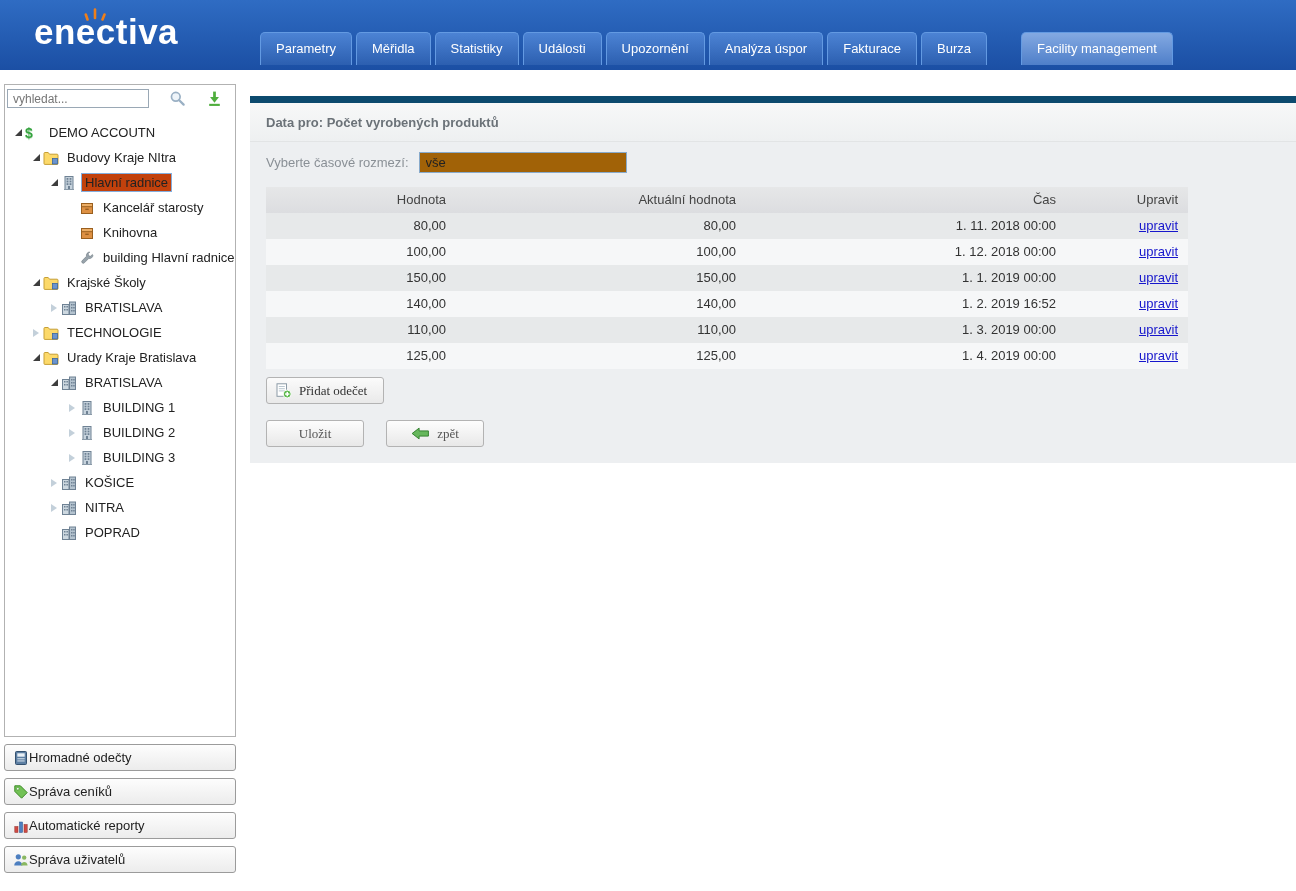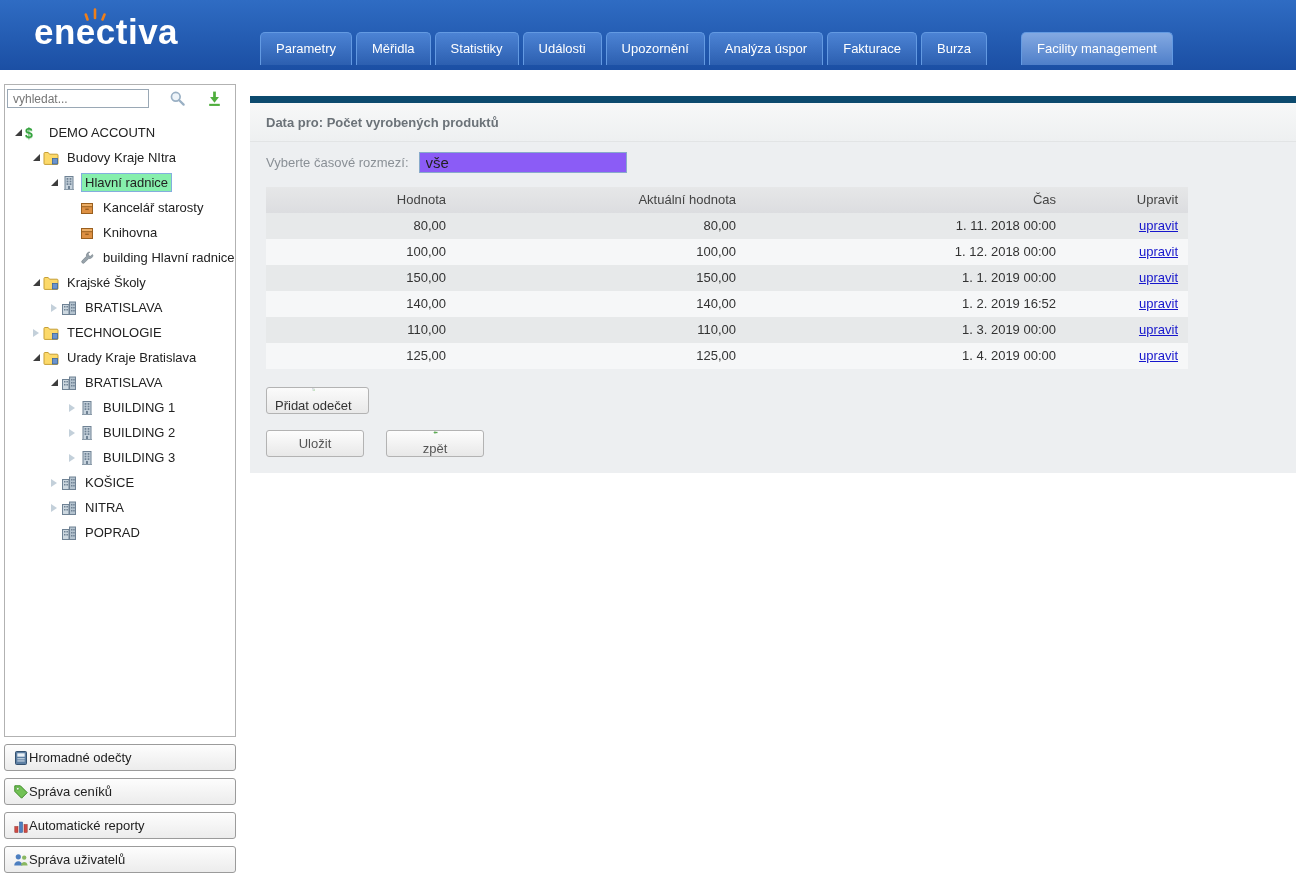--- a/index.html
+++ b/index.html
@@ -31,51 +31,51 @@
   .lvl0 { padding-left:6px; } .lvl1 { padding-left:24px; }
   .lvl2 { padding-left:42px; } .lvl3 { padding-left:60px; }
   .tw { width:14px; display:flex; justify-content:center; align-items:center; flex:0 0 auto; }
   .tri-exp { width:0; height:0; border-left:7px solid transparent; border-bottom:7px solid #3d3d3d; }
   .tri-col { width:0; height:0; border-top:4px solid transparent; border-bottom:4px solid transparent;
     border-left:6px solid #c3d0da; }
   .ic { width:20px; display:flex; align-items:center; flex:0 0 auto; }
   .ic16 { width:16px; height:16px; }
   .dollar { color:#33a23d; font-weight:bold; font-size:14px; text-shadow:0 1px 0 #cfe8cf; }
   .tl { padding:1px 3px; border:1px solid transparent; }
-  .tl.selected { background:#86efac; border:1px solid #84aede; }
+  .tl.selected { background:#c2410c; border:1px solid #84aede; }
   .side-btn { margin-top:7px; border:1px solid #9b9b9b; border-radius:3px; height:27px;
     background:linear-gradient(180deg,#fdfdfd,#ececec); display:flex; align-items:center;
     gap:0; padding-left:8px; font-size:13px; color:#222; cursor:pointer; }
 
   
   .content { margin-left:250px; padding-top:27px; }
   .ctabs { display:flex; gap:3px; margin-left:22px; position:relative; z-index:2; }
   .ctab { font-size:13px; padding:6px 17px; border-radius:4px 4px 0 0; cursor:pointer; }
   .ctab.dark { background:linear-gradient(180deg,#70757c,#565b61); color:#fff;
     border:1px solid #4a4e54; border-bottom:none; }
   .ctab.light { background:linear-gradient(180deg,#fafafa,#eef0f1); color:#333;
     border:1px solid #c8c8c8; border-bottom:none; }
   .panel { background:#edeff1; margin-top:-1px; padding-bottom:16px; min-height:356px;
     border-top:7px solid #0c4a6e; }
   .panel-head { padding:12px 16px 11px; font-size:13px; font-weight:bold; color:#6b7278;
     background:linear-gradient(180deg,#f7f8f8,#eef0f1); border-bottom:1px solid #e2e4e5; }
   .range-row { display:flex; align-items:center; gap:10px; padding:10px 16px 14px; }
   .range-label { font-size:13px; color:#8a9096; }
-  .range-input { width:208px; height:21px; border:1px solid #88aacb; font-size:15px;
-    padding:1px 6px; color:#222; background:#8b5cf6; outline:none; }
+  .range-input { width:208px; height:21px; border:1px solid #88aacb; font-size:13px;
+    padding:1px 6px; color:#222; background:#a16207; outline:none; }
   .data-table { margin-left:16px; width:922px; border-collapse:collapse; font-size:13px;
     color:#333; table-layout:fixed; }
   .data-table th { background:linear-gradient(180deg,#e6e7e8,#dcdde0); font-weight:normal;
     text-align:right; padding:5px 10px; color:#444; line-height:16px; }
   .data-table td { text-align:right; padding:5px 10px; line-height:16px; }
   .data-table tbody tr:nth-child(odd)  { background:#e7e9ea; }
   .data-table tbody tr:nth-child(even) { background:#f6f7f8; }
   .edit-link { color:#1616cc; text-decoration:underline; cursor:pointer; }
   .add-wrap { margin:8px 0 0 16px; }
-  button { font-family:Liberation Sans, sans-serif; cursor:pointer;flex-direction:column; }
+  button { font-family:Liberation Serif, serif; cursor:pointer; }
   .add-btn { display:inline-flex; align-items:center; gap:7px; height:27px;
     padding:0 16px 0 8px; border:1px solid #b3b3b3; border-radius:3px;
     background:linear-gradient(180deg,#fbfbfb,#e9e9e9); font-size:13px; color:#333; }
   .actions { margin:16px 0 0 16px; display:flex; gap:22px; }
   .btn { min-width:98px; height:27px; border:1px solid #b3b3b3; border-radius:3px;
     background:linear-gradient(180deg,#fdfdfd,#e8e8e8); font-size:13px; color:#555;
     display:inline-flex; align-items:center; justify-content:center; gap:7px; padding:0 14px; }
   .defs-hidden { position:absolute; width:0; height:0; overflow:hidden; }
 </style>
 </head>

